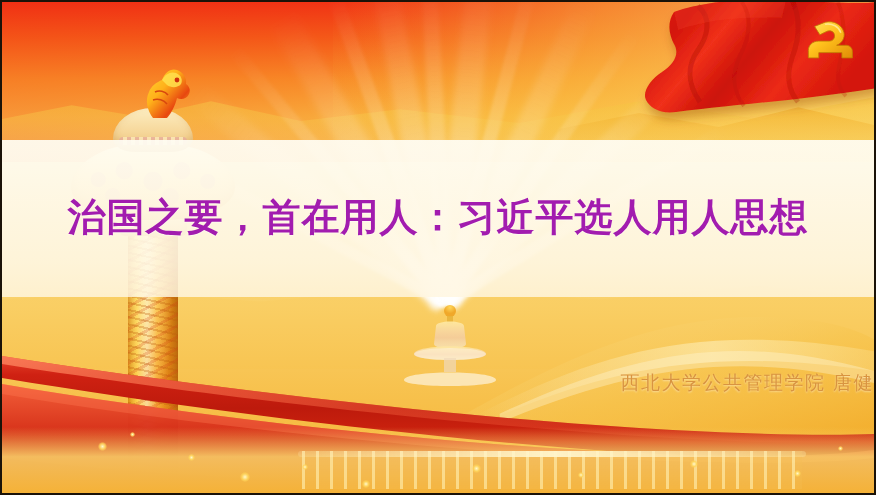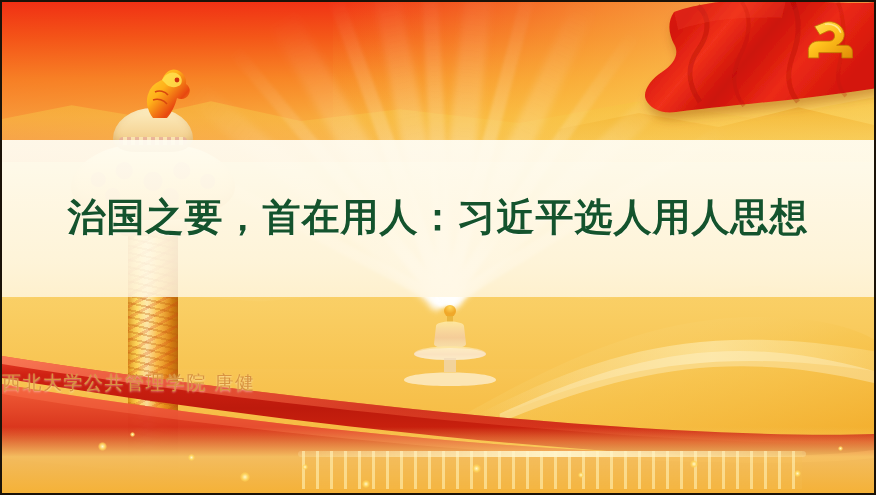--- a/index.html
+++ b/index.html
@@ -170,27 +170,27 @@
     background:radial-gradient(circle, rgba(255,248,200,1) 0%, rgba(255,214,92,0.85) 45%, rgba(255,190,40,0) 75%);
   }
 
   
   .title{
     position:absolute; left:0; top:190px; width:100%;
     text-align:center;
     font-size:38px;
     font-weight:bold;
     letter-spacing:1px;
-    color:#14532d;
+    color:#a21caf;
     text-shadow:0 1px 0 rgba(255,255,255,0.45);
     white-space:nowrap;
   }
   .subtitle{
     position:absolute; left:0; top:368px; width:100%;
-    text-align:left;
+    text-align:right;
     font-size:19px;
     letter-spacing:1.5px;
     color:#d99440;
     text-shadow:0 1px 2px rgba(255,255,255,0.5);
     white-space:nowrap;
   }
 </style>
 </head>
 <body>
 

